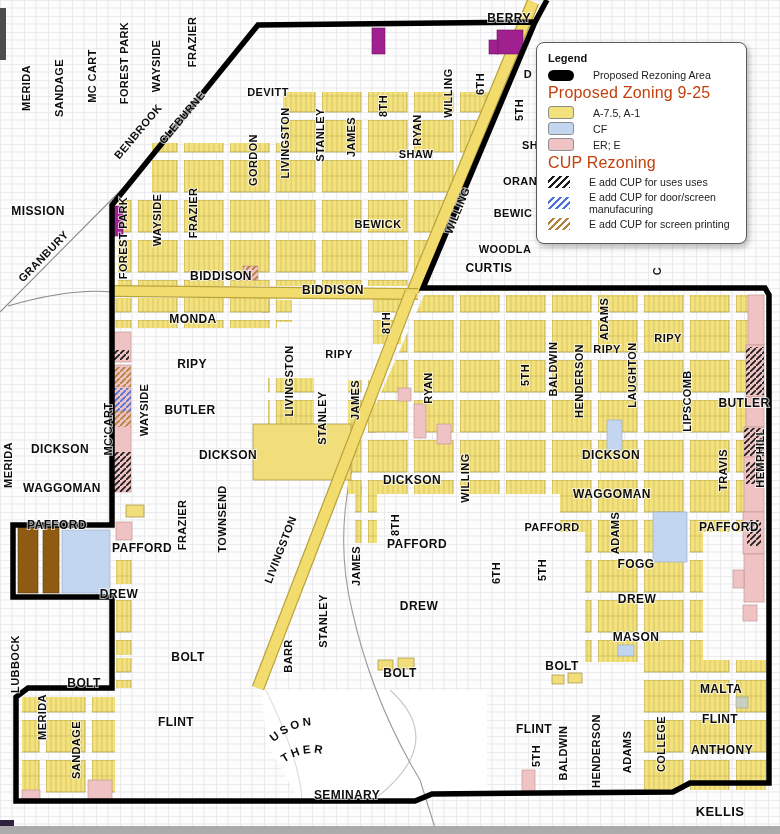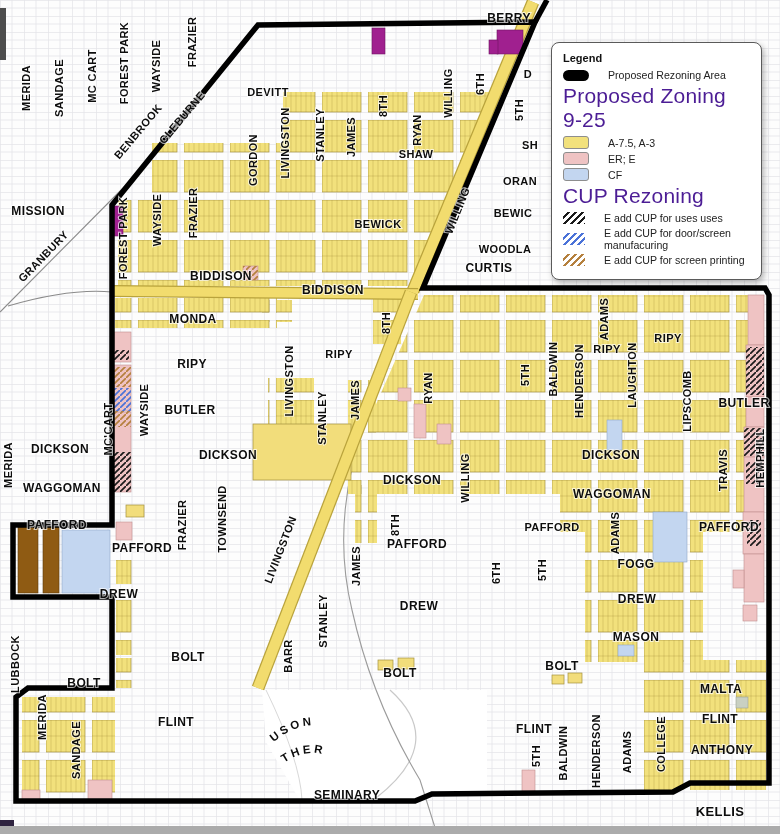--- a/index.html
+++ b/index.html
@@ -6,23 +6,23 @@
   #stage{position:relative;width:780px;height:834px;overflow:hidden;background:#ffffff;
          font-family:"Liberation Sans",sans-serif;}
   svg{display:block;}
   .lbl{font-family:"Liberation Sans",sans-serif;font-weight:bold;fill:#0d0d0d;
        letter-spacing:.4px;text-anchor:middle;
        paint-order:stroke;stroke:rgba(255,255,255,.68);stroke-width:2px;}
   .curved{letter-spacing:3px;font-size:11.5px;}
   
   .legend{position:absolute;left:536px;top:42px;width:211px;box-sizing:border-box;
           background:#ffffff;border:1.5px solid #5a5a5a;border-radius:8px;
-          padding:9px 10px 10px 11px;box-shadow:2px 3px 6px rgba(0,0,0,.3);margin-left:15px;}
+          padding:9px 10px 10px 11px;box-shadow:2px 3px 6px rgba(0,0,0,.3);}
   .lg-title{font-size:11px;font-weight:bold;color:#111;margin:0 0 5px 0;}
-  .lg-head{font-size:21px;color:#4c1d95;margin:3px 0 4px 0;letter-spacing:.2px;}
+  .lg-head{font-size:16px;color:#c2410c;margin:3px 0 4px 0;letter-spacing:.2px;}
   .lg-row{display:flex;align-items:center;gap:19px;margin:3px 0;font-size:10.6px;color:#222;}
   .sw{flex:0 0 auto;width:24px;height:11px;border-radius:3px;border:1px solid #8e8e8e;}
   .sw.pill{width:26px;height:11px;border-radius:6px;border:none;}
   .sw.hatch{width:22px;height:12px;border:none;border-radius:0;
      background:repeating-linear-gradient(135deg,rgba(0,0,0,0) 0 3px,currentColor 3px 5px);}
 </style>
 </head>
 <body>
 
 <div id="stage">
@@ -281,30 +281,30 @@
 
   <div class="lg-row">
     <span class="sw pill" style="background-color: rgb(0, 0, 0);"></span>
     <span>Proposed Rezoning Area</span>
   </div>
 
   <div class="lg-head">Proposed Zoning 9-25</div>
 
   <div class="lg-row">
     <span class="sw" style="background-color: rgb(242, 225, 124);"></span>
-    <span>A-7.5, A-3</span>
+    <span>A-7.5, A-1</span>
+  </div>
+  <div class="lg-row">
+    <span class="sw" style="background-color: rgb(195, 214, 240);"></span>
+    <span>CF</span>
   </div>
   <div class="lg-row">
     <span class="sw" style="background-color: rgb(239, 195, 195);"></span>
     <span>ER; E</span>
   </div>
-  <div class="lg-row">
-    <span class="sw" style="background-color: rgb(195, 214, 240);"></span>
-    <span>CF</span>
-  </div>
 
   <div class="lg-head">CUP Rezoning</div>
 
   <div class="lg-row">
     <span class="sw hatch" style="color: rgb(26, 26, 26);"></span>
     <span>E add CUP for uses uses</span>
   </div>
   <div class="lg-row">
     <span class="sw hatch" style="color: rgb(74, 114, 216);"></span>
     <span>E add CUP for door/screen manufacuring</span>

